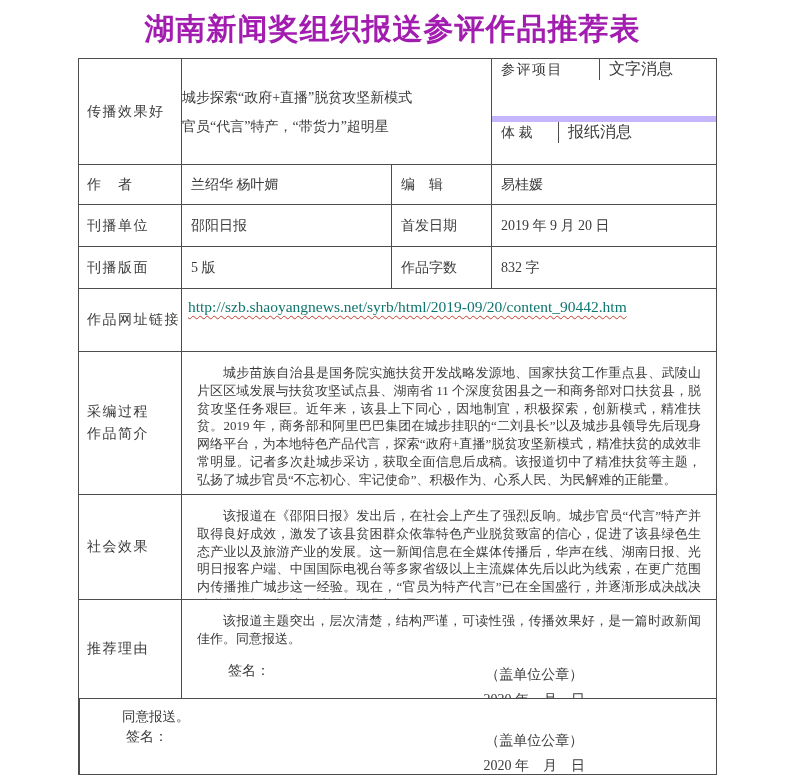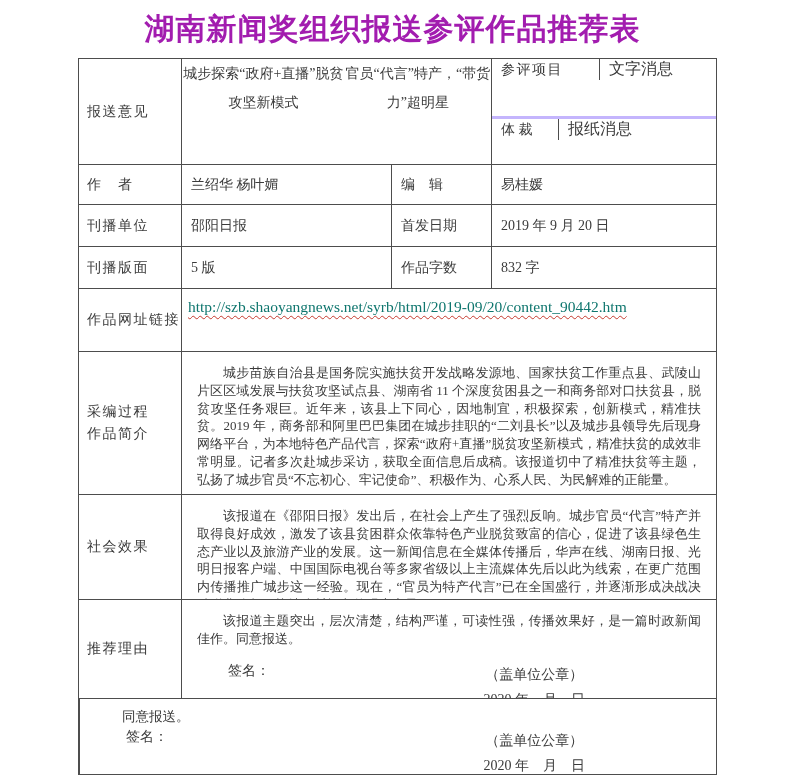--- a/index.html
+++ b/index.html
@@ -25,25 +25,25 @@
     width:102px; flex:none; display:flex; align-items:center;
     padding-left:8px; font-size:14px; letter-spacing:1.5px; color:#3b3b3b;
   }
   .label-cell.two-line { flex-direction:column; justify-content:center; align-items:flex-start; line-height:22px; }
   .val-cell { display:flex; align-items:center; padding-left:9px; font-size:14px; }
   
   .h105{height:105px}.h40{height:40px}.h42{height:42px}.h63{height:63px}
   .h143{height:143px}.h99{height:99px}.h76{height:76px}
   
   .title-cell {
-    width:310px; flex:none; display:flex; flex-direction:row;
-    justify-content:center; text-align:center; font-size:14px; line-height:29px;
+    width:310px; flex:none; display:flex; flex-direction:column;
+    justify-content:center; font-size:14px; line-height:29px;
   }
   .right-block { flex:1; display:flex; flex-direction:column;gap:36px; }
-  .sub-row { display:flex; flex:1; border-top:3px solid #c4b5fd; }
+  .sub-row { display:flex; flex:1; border-top:6px solid #c4b5fd; }
   .sub-row.first { border-top:none; }
   .sub-label { flex:none; display:flex; align-items:center; padding-left:9px; font-size:14px; letter-spacing:1.5px; }
   .sub-label.w98 { width:98px; }
   .sub-label.w57 { width:57px; letter-spacing:0; }
   .sub-val { flex:1; border-left:1px solid #4d4d4d; display:flex; align-items:center; padding-left:9px; font-size:16px; }
   .w210 { width:210px; flex:none; }
   .w100 { width:100px; flex:none; }
   .grow { flex:1; }
   
   .url-cell { flex:1; font-size:15.5px; line-height:22px; padding:7px 5px 0 6px; display:block; }
@@ -62,21 +62,21 @@
   .submit-first { padding:6px 0 0 36px; font-size:13.5px; }
 </style>
 </head>
 <body>
 
 <div class="doc-title">湖南新闻奖组织报送参评作品推荐表</div>
 
 <div class="form-table">
 
   <div class="row first h105">
-    <div class="cell nol label-cell">报送意见</div>
+    <div class="cell nol label-cell">传播效果好</div>
     <div class="cell title-cell">
       <div>城步探索“政府+直播”脱贫攻坚新模式</div>
       <div>官员“代言”特产，“带货力”超明星</div>
     </div>
     <div class="cell right-block">
       <div class="sub-row first">
         <div class="sub-label w98">参评项目</div>
         <div class="sub-val">文字消息</div>
       </div>
       <div class="sub-row">

